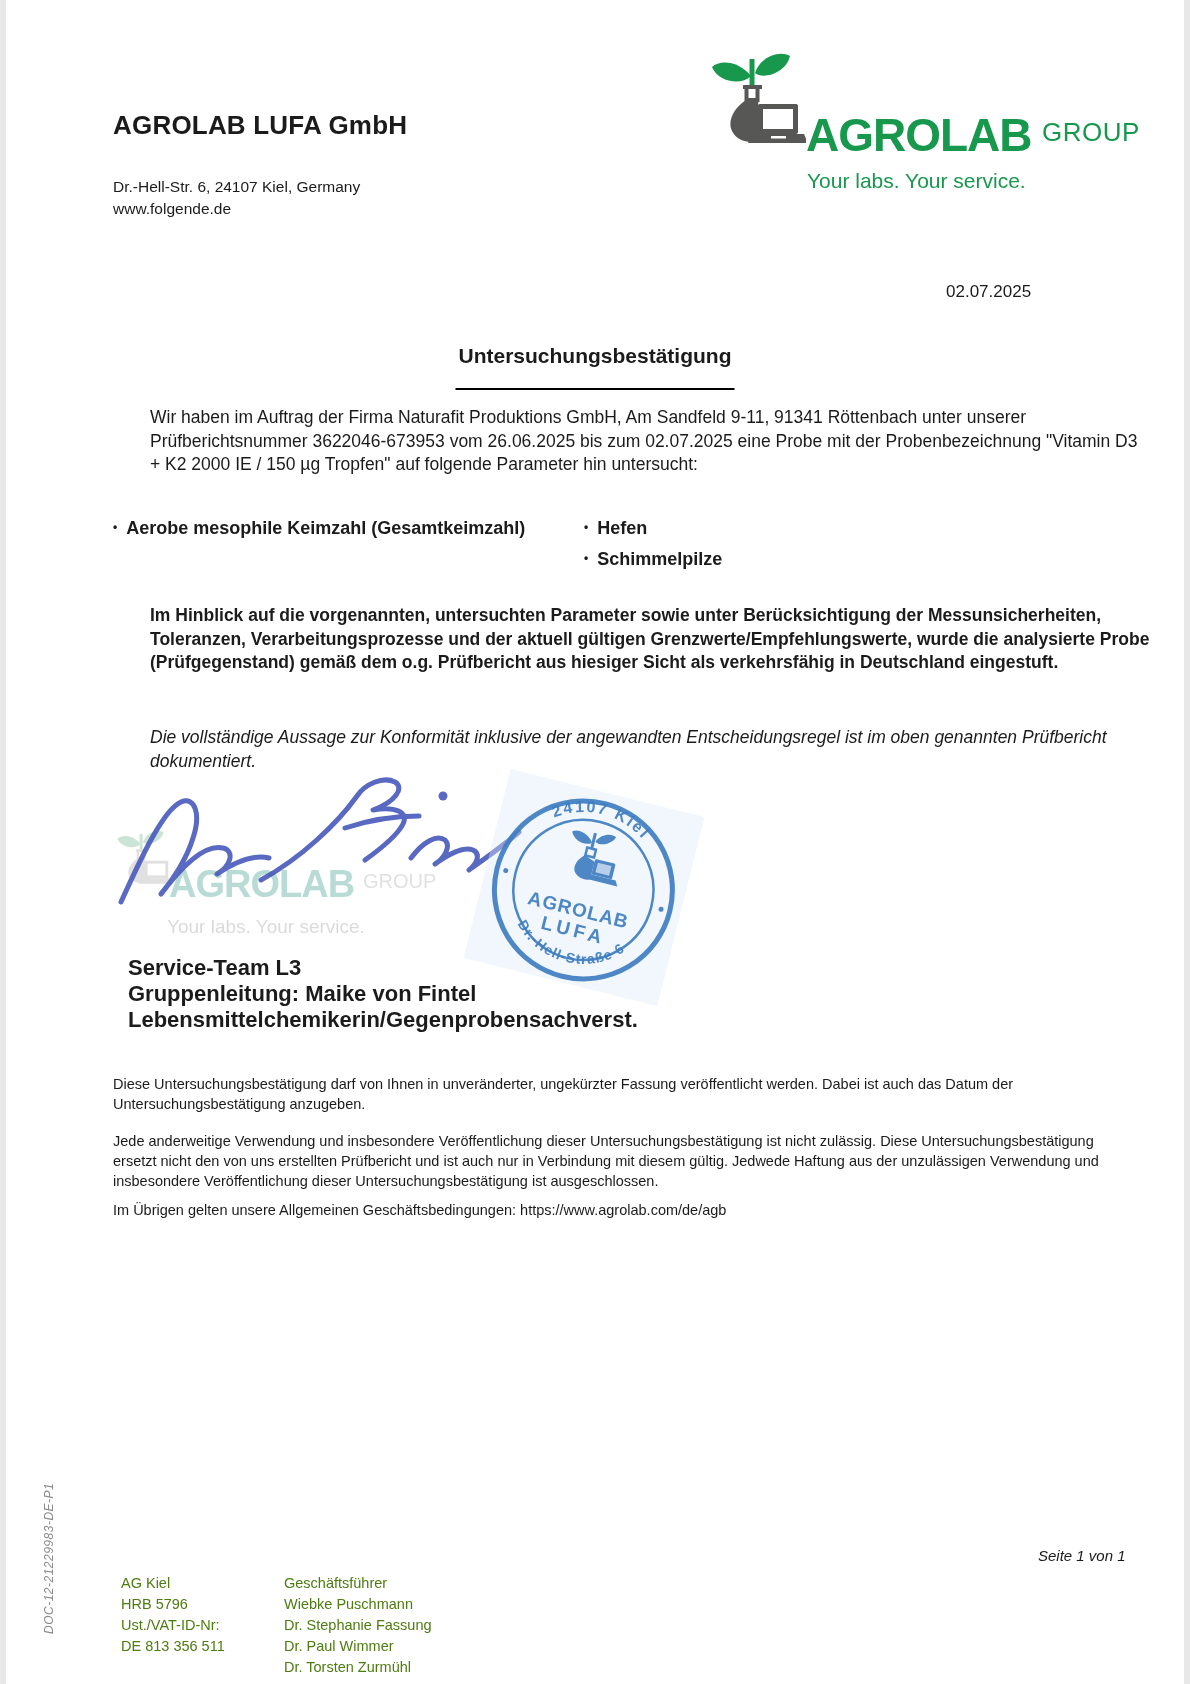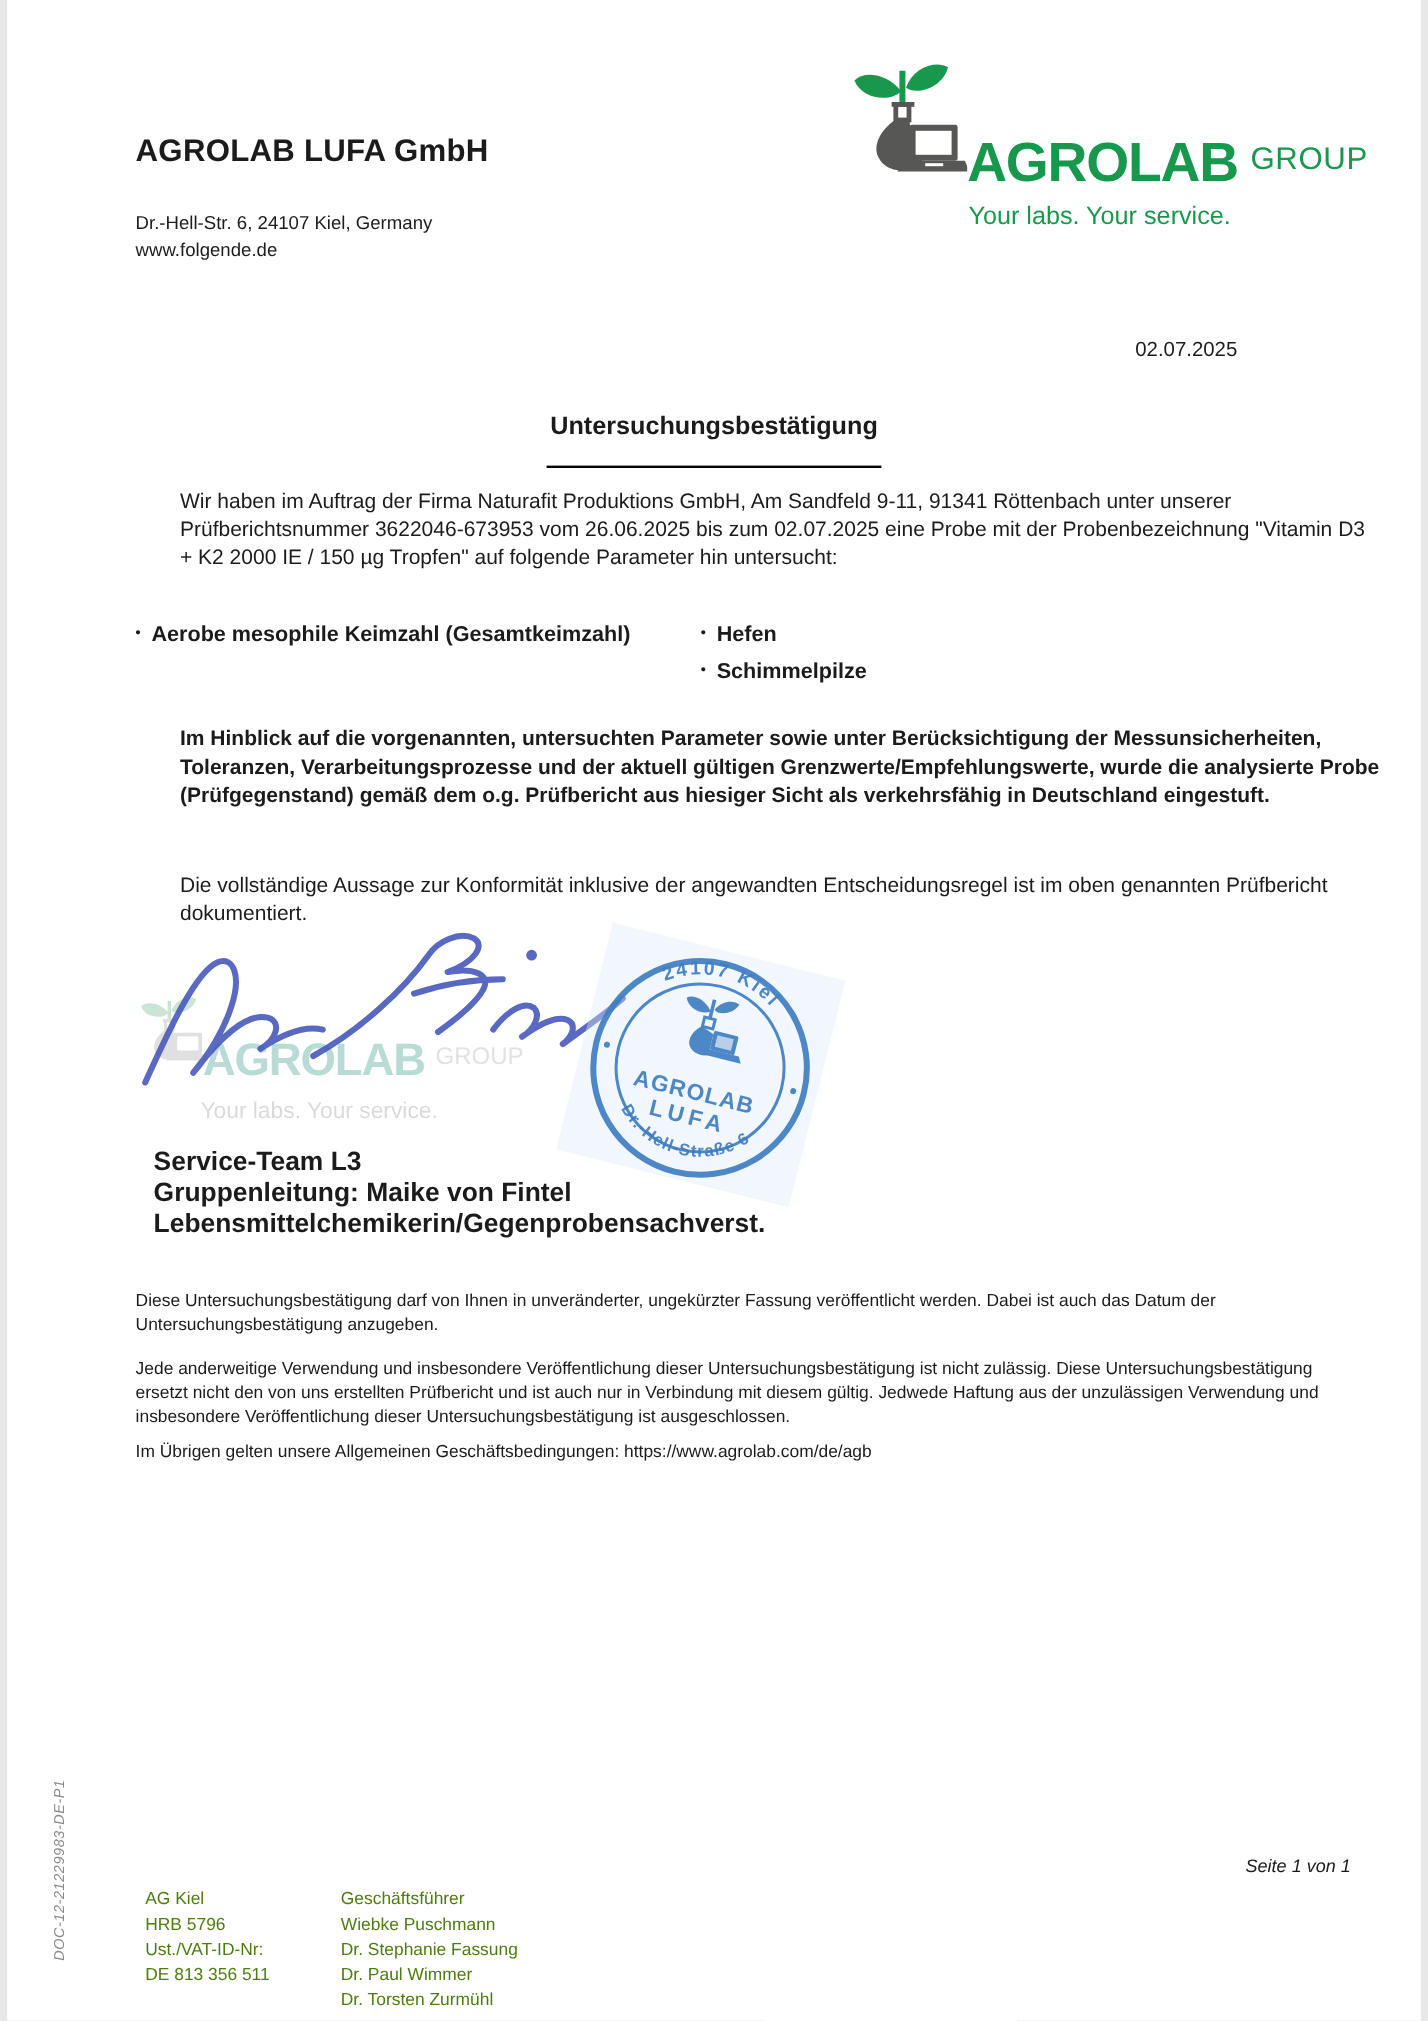--- a/index.html
+++ b/index.html
@@ -20,21 +20,21 @@
   .logo-tagline{left:801px;top:170px;font-size:21px;color:#17984d;line-height:1;}
 
   
   .date{left:940px;top:282px;font-size:17px;}
   .doc-title{left:50%;top:344px;transform:translateX(-50%);font-size:21px;font-weight:bold;
     border-bottom:2.5px solid #000;padding:0 3px 20px 3px;white-space:nowrap;}
 
   .body-par{left:107px;width:992px;font-size:17.5px;line-height:23.5px;margin-left:37px;}
   .intro{top:406px;}
   .assessment{top:604px;font-weight:bold;width:1000px;}
-  .conformity{top:726px;}
+  .conformity{top:726px;font-style:italic;}
 
   .param-col{top:512px;font-size:18px;font-weight:bold;line-height:30px;}
   .param-col-1{left:107px;}
   .param-col-2{left:578px;}
   .bullet{display:inline-block;font-size:12px;vertical-align:3px;margin-right:9px;font-weight:bold;}
 
   
   .watermark{left:105px;top:825px;width:340px;height:130px;opacity:.55;}
   .wm-brand{left:58px;top:40px;font-size:38px;font-weight:bold;color:#7fc0b4;letter-spacing:-1px;line-height:1;position:absolute;}
   .wm-suffix{left:252px;top:46px;font-size:20px;color:#c9c9c9;line-height:1;position:absolute;}

